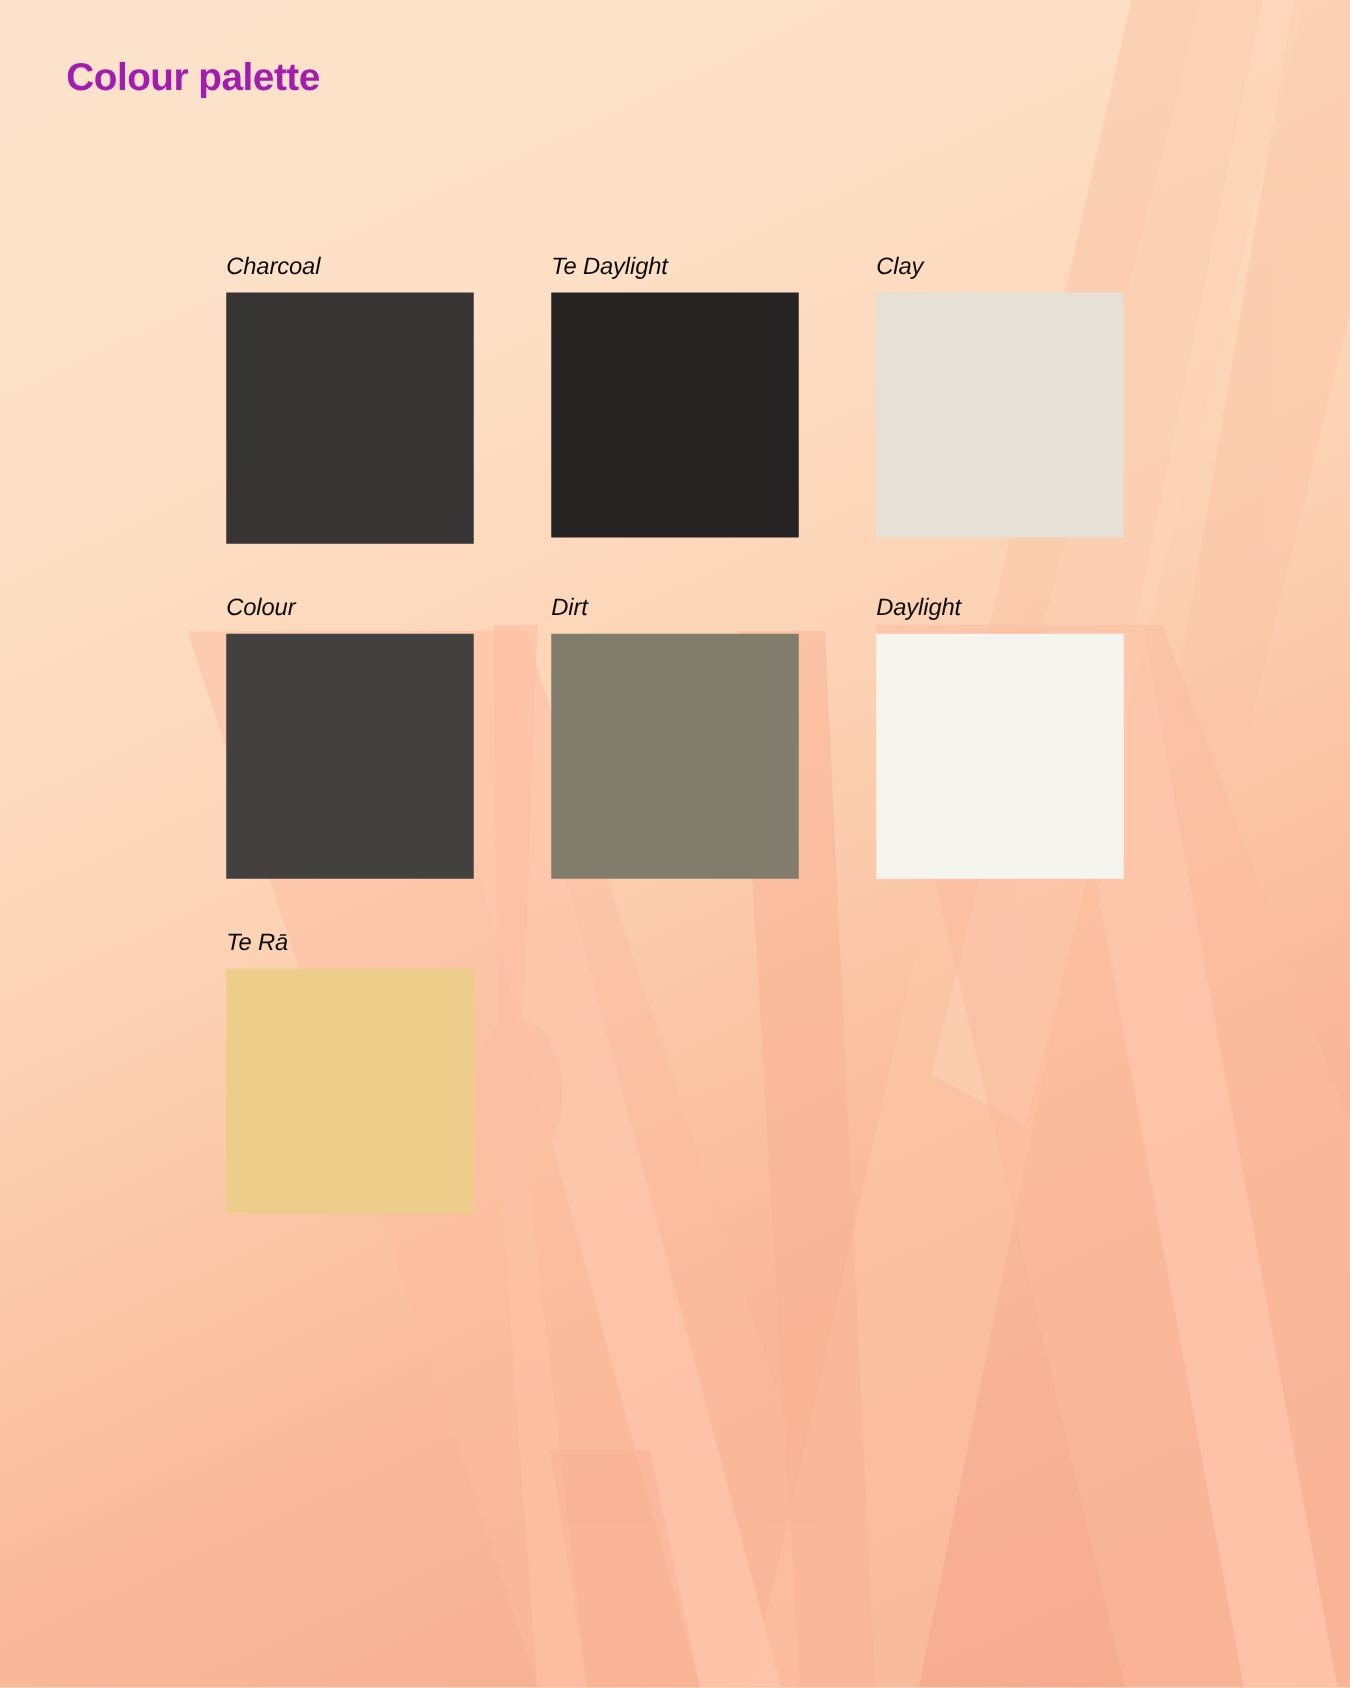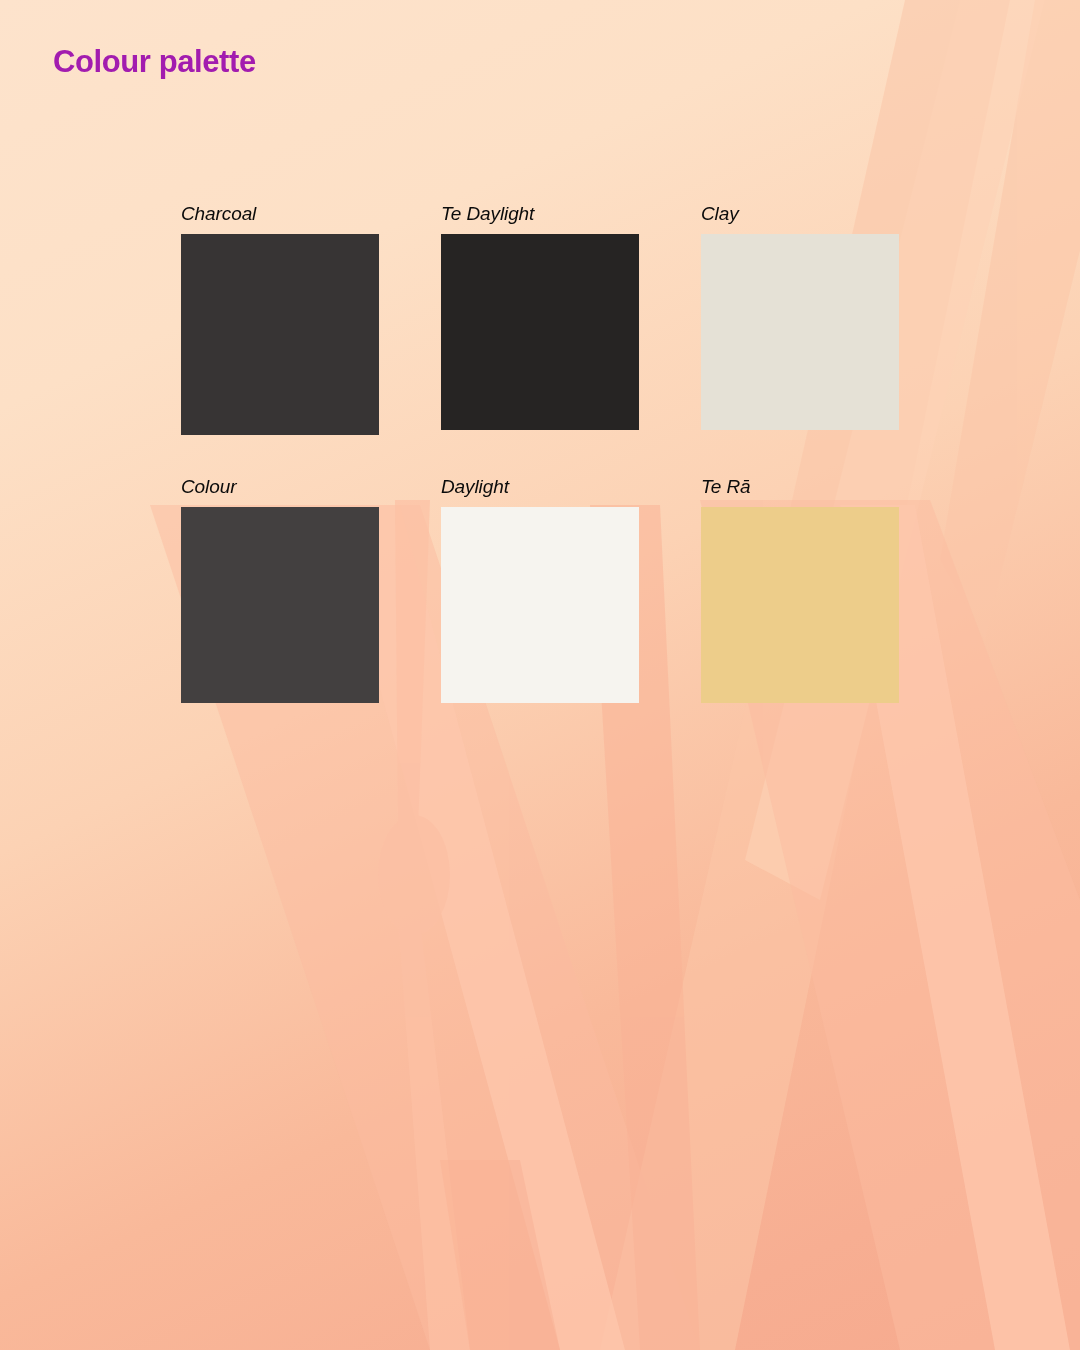--- a/index.html
+++ b/index.html
@@ -153,20 +153,24 @@
       <div class="swatch-chip" style="background-color: rgb(229, 225, 214);"></div>
     </div>
 
 
     <div class="swatch-cell row-3">
       <div class="swatch-label">Colour</div>
       <div class="swatch-chip" style="background-color: rgb(67, 64, 64);"></div>
     </div>
 
 
+    <div class="swatch-cell row-3">
+      <div class="swatch-label">Dirt</div>
+      <div class="swatch-chip" style="background-color: rgb(129, 124, 108);"></div>
+    </div>
 
 
     <div class="swatch-cell row-4">
       <div class="swatch-label">Daylight</div>
       <div class="swatch-chip" style="background-color: rgb(246, 244, 239);"></div>
     </div>
 
     <div class="swatch-cell row-4">
       <div class="swatch-label">Te Rā</div>
       <div class="swatch-chip" style="background-color: rgb(237, 205, 138);"></div>

